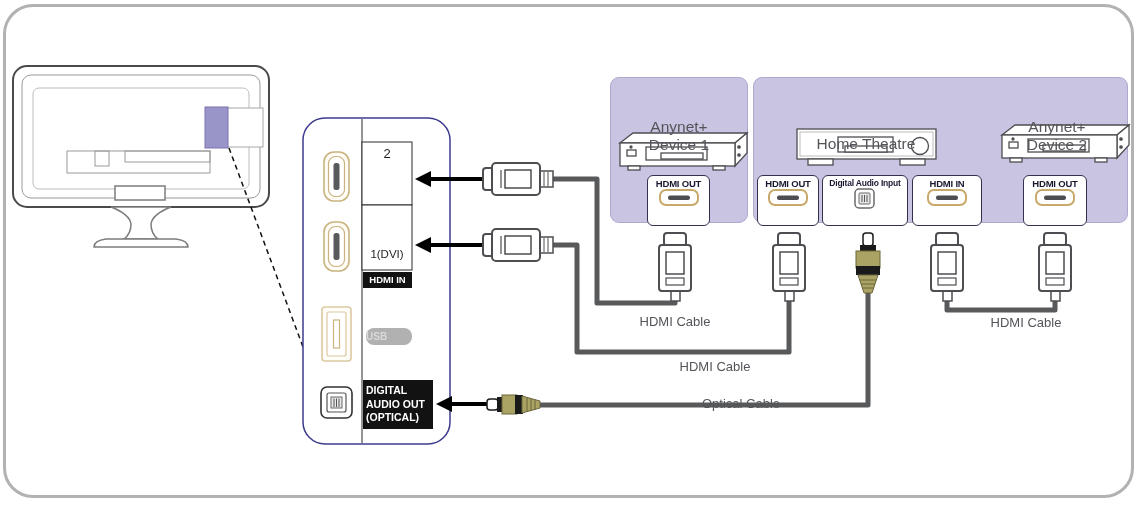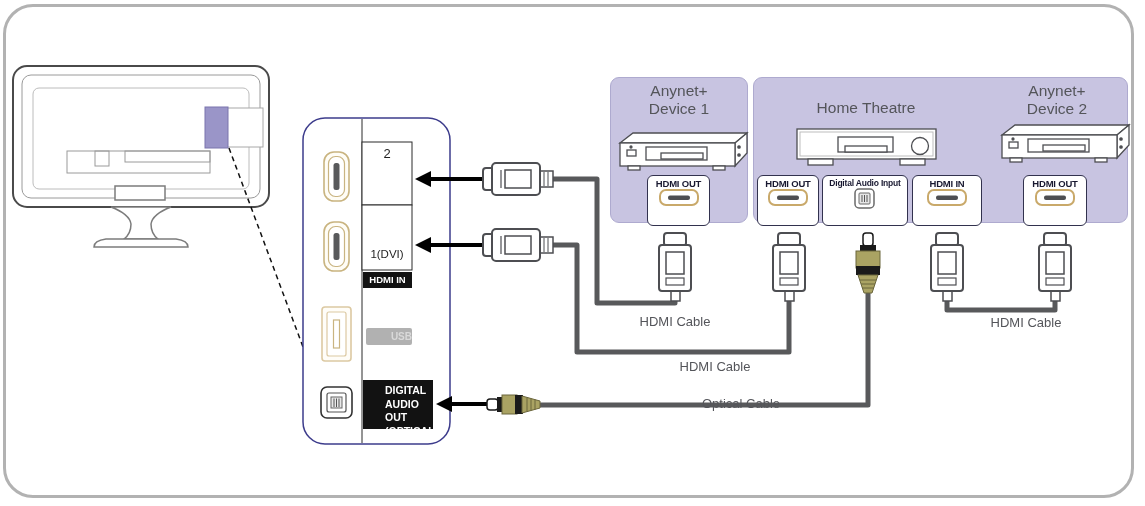--- a/index.html
+++ b/index.html
@@ -4,32 +4,32 @@
 <style>
   html,body{margin:0;padding:0;background:#fff;}
   #stage{position:relative;width:1145px;height:506px;background:#fff;overflow:hidden;
          font-family:"Liberation Sans",sans-serif;}
   .frame{position:absolute;left:3px;top:4px;width:1131px;height:494px;box-sizing:border-box;
          border:3px solid #b2b2b2;border-radius:30px;}
   svg.art{position:absolute;left:0;top:0;z-index:2;}
   .devbox{position:absolute;top:77px;height:146px;background:#c8c4e1;border:1px solid #aeaacf;
           border-radius:9px;box-sizing:border-box;z-index:1;}
   .devtitle{position:absolute;color:#54555a;font-size:15.5px;line-height:18px;text-align:center;
-            white-space:pre-line;z-index:3;}
+            white-space:pre-line;z-index:3;margin-top:36px;}
   .portbox{position:absolute;top:175px;height:51px;background:#fff;border:1.5px solid #32324e;
            border-radius:6px;box-sizing:border-box;z-index:3;text-align:center;}
   .portlabel{font-size:9.5px;font-weight:bold;color:#181830;margin-top:2px;letter-spacing:-0.2px;
              white-space:nowrap;}
   .portlabel.small{font-size:8.5px;}
   .cablelabel{position:absolute;color:#54555a;font-size:13px;text-align:center;z-index:3;margin-left:28px;}
   .pnl-txt{position:absolute;color:#1f1f1f;text-align:center;z-index:3;}
   .badge-dark{position:absolute;background:#121212;color:#fff;font-weight:bold;z-index:3;
               box-sizing:border-box;}
   .badge-usb{position:absolute;background:#b1b1b1;color:#d9d9d9;font-weight:bold;font-size:10px;
-             text-align:right;border-radius:2px;z-index:3;line-height:17px;}
+             text-align:left;border-radius:8px;z-index:3;line-height:17px;}
 </style>
 </head>
 <body>
 
 <div id="stage">
 
   <div class="frame"></div>
 
   <div class="devbox" style="left:610px;width:138px;"></div>
   <div class="devbox" style="left:753px;width:375px;"></div>
@@ -255,21 +255,21 @@
   <div class="devtitle" style="left:613px;top:82px;width:132px;">Anynet+
 Device 1</div>
   <div class="devtitle" style="left:791px;top:99px;width:150px;">Home Theatre</div>
   <div class="devtitle" style="left:1012px;top:82px;width:90px;">Anynet+
 Device 2</div>
 
   <div class="pnl-txt" style="left:362px;top:146px;width:50px;font-size:13px;">2</div>
   <div class="pnl-txt" style="left:362px;top:248px;width:50px;font-size:11.5px;">1(DVI)</div>
   <div class="badge-dark" style="left:363px;top:272px;width:49px;height:16px;font-size:9.5px;line-height:16px;text-align:center;">HDMI IN</div>
   <div class="badge-usb" style="left:366px;top:328px;width:46px;height:17px;">USB</div>
-  <div class="badge-dark" style="left:363px;top:380px;width:70px;height:49px;font-size:10.5px;line-height:13.5px;padding:4px 0 0 22px;white-space:pre-line;">DIGITAL
+  <div class="badge-dark" style="left:363px;top:380px;width:70px;height:49px;font-size:10.5px;line-height:13.5px;padding:4px 0 0 3px;white-space:pre-line;">DIGITAL
 AUDIO OUT
 (OPTICAL)</div>
 
   <div class="cablelabel" style="left:597px;top:314px;width:100px;">HDMI Cable</div>
   <div class="cablelabel" style="left:637px;top:359px;width:100px;">HDMI Cable</div>
   <div class="cablelabel" style="left:948px;top:315px;width:100px;">HDMI Cable</div>
   <div class="cablelabel" style="left:653px;top:396px;width:120px;">Optical Cable</div>
 
 </div>
 

